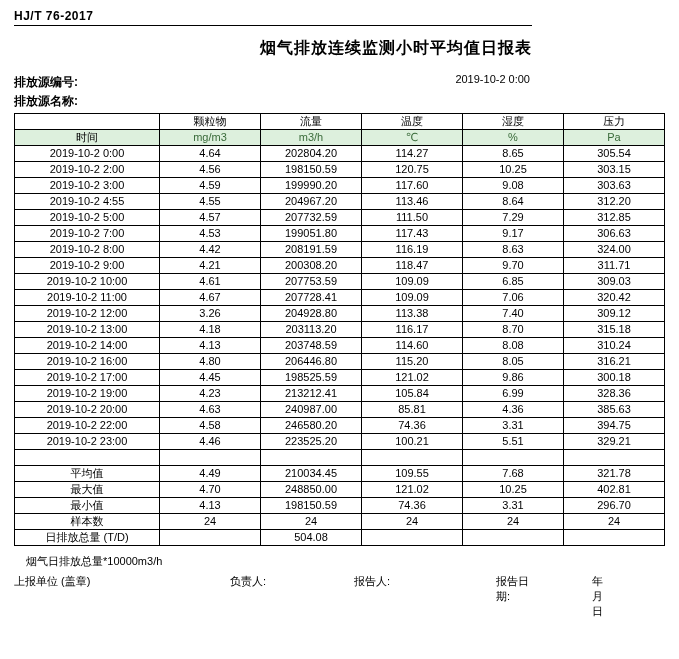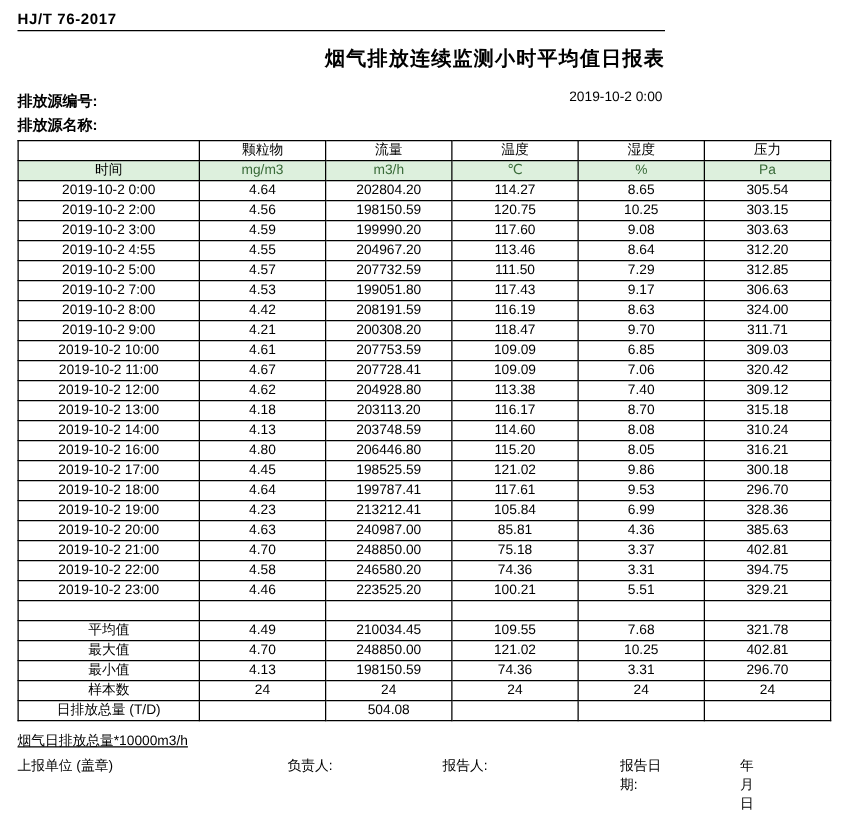--- a/index.html
+++ b/index.html
@@ -98,21 +98,21 @@
   .total-row td { height: 15px; line-height: 15px; }
   td.blank { }
   .footer {
     position: relative;
     margin-top: 8px;
     font-size: 11px;
     height: 40px;
   }
   .footer .fline1 {
     position: absolute;
-    left: 0; top: 0; text-decoration: underline;
+    left: 12px; top: 0;
   }
   .footer .fline2 {
     position: absolute;
     left: 0; top: 20px;
   }
   .footer .f-resp {
     position: absolute;
     left: 216px; top: 20px;
   }
   .footer .f-report {
@@ -248,21 +248,21 @@
         <tr class="data-row">
           <td>2019-10-2 11:00</td>
           <td>4.67</td>
           <td>207728.41</td>
           <td>109.09</td>
           <td>7.06</td>
           <td>320.42</td>
         </tr>
         <tr class="data-row">
           <td>2019-10-2 12:00</td>
-          <td>4.62</td>
+          <td>3.26</td>
           <td>204928.80</td>
           <td>113.38</td>
           <td>7.40</td>
           <td>309.12</td>
         </tr>
         <tr class="data-row">
           <td>2019-10-2 13:00</td>
           <td>4.18</td>
           <td>203113.20</td>
           <td>116.17</td>
@@ -287,50 +287,34 @@
         </tr>
         <tr class="data-row">
           <td>2019-10-2 17:00</td>
           <td>4.45</td>
           <td>198525.59</td>
           <td>121.02</td>
           <td>9.86</td>
           <td>300.18</td>
         </tr>
         <tr class="data-row">
-          <td>2019-10-2 18:00</td>
-          <td>4.64</td>
-          <td>199787.41</td>
-          <td>117.61</td>
-          <td>9.53</td>
-          <td>296.70</td>
-        </tr>
-        <tr class="data-row">
           <td>2019-10-2 19:00</td>
           <td>4.23</td>
           <td>213212.41</td>
           <td>105.84</td>
           <td>6.99</td>
           <td>328.36</td>
         </tr>
         <tr class="data-row">
           <td>2019-10-2 20:00</td>
           <td>4.63</td>
           <td>240987.00</td>
           <td>85.81</td>
           <td>4.36</td>
           <td>385.63</td>
-        </tr>
-        <tr class="data-row">
-          <td>2019-10-2 21:00</td>
-          <td>4.70</td>
-          <td>248850.00</td>
-          <td>75.18</td>
-          <td>3.37</td>
-          <td>402.81</td>
         </tr>
         <tr class="data-row">
           <td>2019-10-2 22:00</td>
           <td>4.58</td>
           <td>246580.20</td>
           <td>74.36</td>
           <td>3.31</td>
           <td>394.75</td>
         </tr>
         <tr class="data-row">

